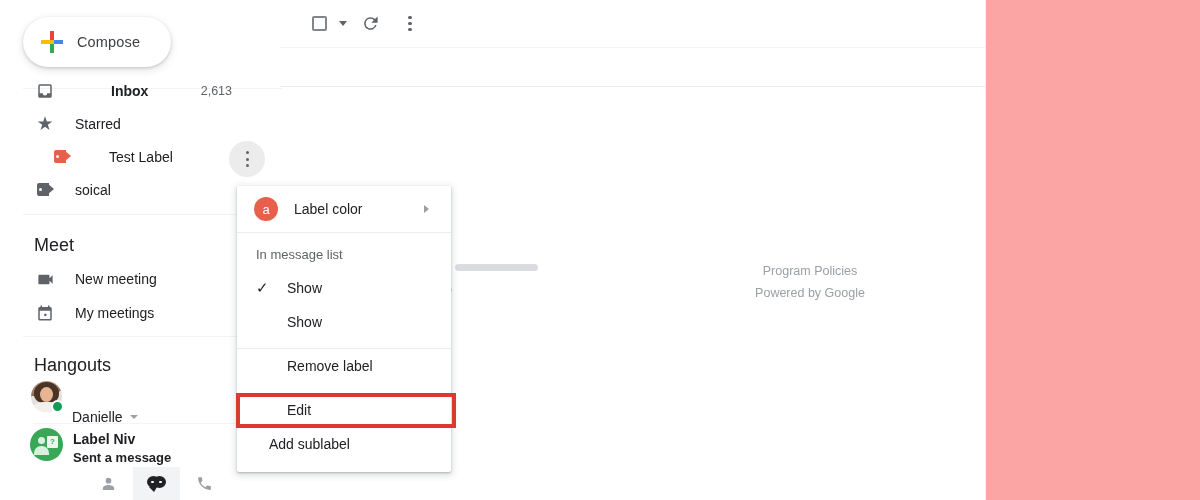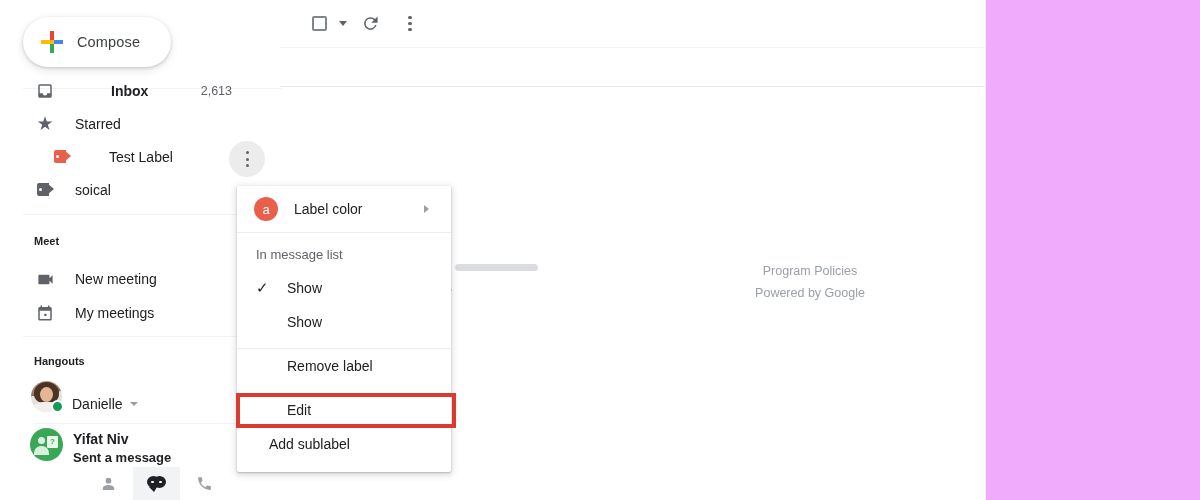--- a/index.html
+++ b/index.html
@@ -2,21 +2,21 @@
 <html><head>
 <meta charset="utf-8">
 <style>
   * { box-sizing: border-box; margin: 0; padding: 0; }
   html, body {
     width: 1200px; height: 500px;
     background: #ffffff;
     font-family: "Liberation Sans", sans-serif;
     overflow: hidden;
   }
-  #stage { position: relative; width: 1200px; height: 500px; background: #f0abfc; }
+  #stage { position: relative; width: 1200px; height: 500px; background: #fca5a5; }
 
   
   .app-frame {
     position: absolute; left: 0; top: 0; width: 986px; height: 500px;
     background: #fff; overflow: hidden;
   }
   .frame-edge {
     position: absolute; left: 985px; top: 0; width: 1px; height: 500px;
     background: #f1f1f1;
   }
@@ -68,21 +68,21 @@
   .star { font-size: 19px; color: #5f6368; line-height: 1; }
 
   .hover-dots {
     position: absolute; left: 229px; top: 141px; width: 36px; height: 36px;
     border-radius: 50%; background: #ececec;
     display: flex; align-items: center; justify-content: center; cursor: pointer; z-index: 12;
   }
   .hover-dots b { display: block; width: 3px; height: 3px; border-radius: 50%; background: #5f6368; margin: 1.6px 0; }
 
   
-  .sec-h { position: absolute; left: 34px; font-size: 11px; font-weight: bold; color: #202124; }
+  .sec-h { position: absolute; left: 34px; font-size: 18px; font-weight: normal; color: #202124; }
 
   
   .mrow { position: absolute; left: 0; width: 260px; height: 34px; display: flex; align-items: center; padding-left: 34px; cursor: pointer; text-align: right; }
   .mrow .mi { width: 22px; flex: 0 0 22px; color: #5f6368; display: flex; align-items: center; justify-content: center; }
   .mrow .mt { margin-left: 19px; font-size: 14px; color: #202124; }
 
   
   .av-wrap { position: absolute; left: 31px; width: 31px; height: 31px; }
   .av {
     width: 31px; height: 31px; border-radius: 50%; overflow: hidden; position: relative;
@@ -294,34 +294,34 @@
     <div class="sec-h" style="top:355px;">Hangouts</div>
 
     <div class="av-wrap" style="top:381px;">
       <div class="av">
         <span class="hair"></span>
           <span class="face"></span>
           <span class="body"></span>
       </div>
       <span class="dot-on"></span>
     </div>
-    <div class="name-row" style="top:396px;">
+    <div class="name-row" style="top:409px;">
       <span>Danielle</span>
       <span class="caret-sm"></span>
     </div>
 
     <div class="hline" style="left:33px; top:423px; width:203px;"></div>
 
     <div class="gav" style="top:428px;">
       <span class="p-head"></span>
         <span class="p-body"></span>
       <span class="p-card"></span>
         <span class="p-q">?</span>
     </div>
-    <div class="hg-name" style="top:431px;">Yifat Niv</div>
+    <div class="hg-name" style="top:431px;">Label Niv</div>
     <div class="hg-sub" style="top:450px;">Sent a message</div>
 
     <div class="hbar">
       <div class="hb">
         <svg width="17" height="17" viewBox="0 0 24 24">
           <path d="M12 12a4 4 0 1 0 0-8 4 4 0 0 0 0 8zm0 2c-3 0-8 1.5-8 4.5V21h16v-2.5c0-3-5-4.5-8-4.5z" fill="#9aa0a6"></path>
         </svg>
       </div>
       <div class="hb active">
         <span class="chat-ic">

